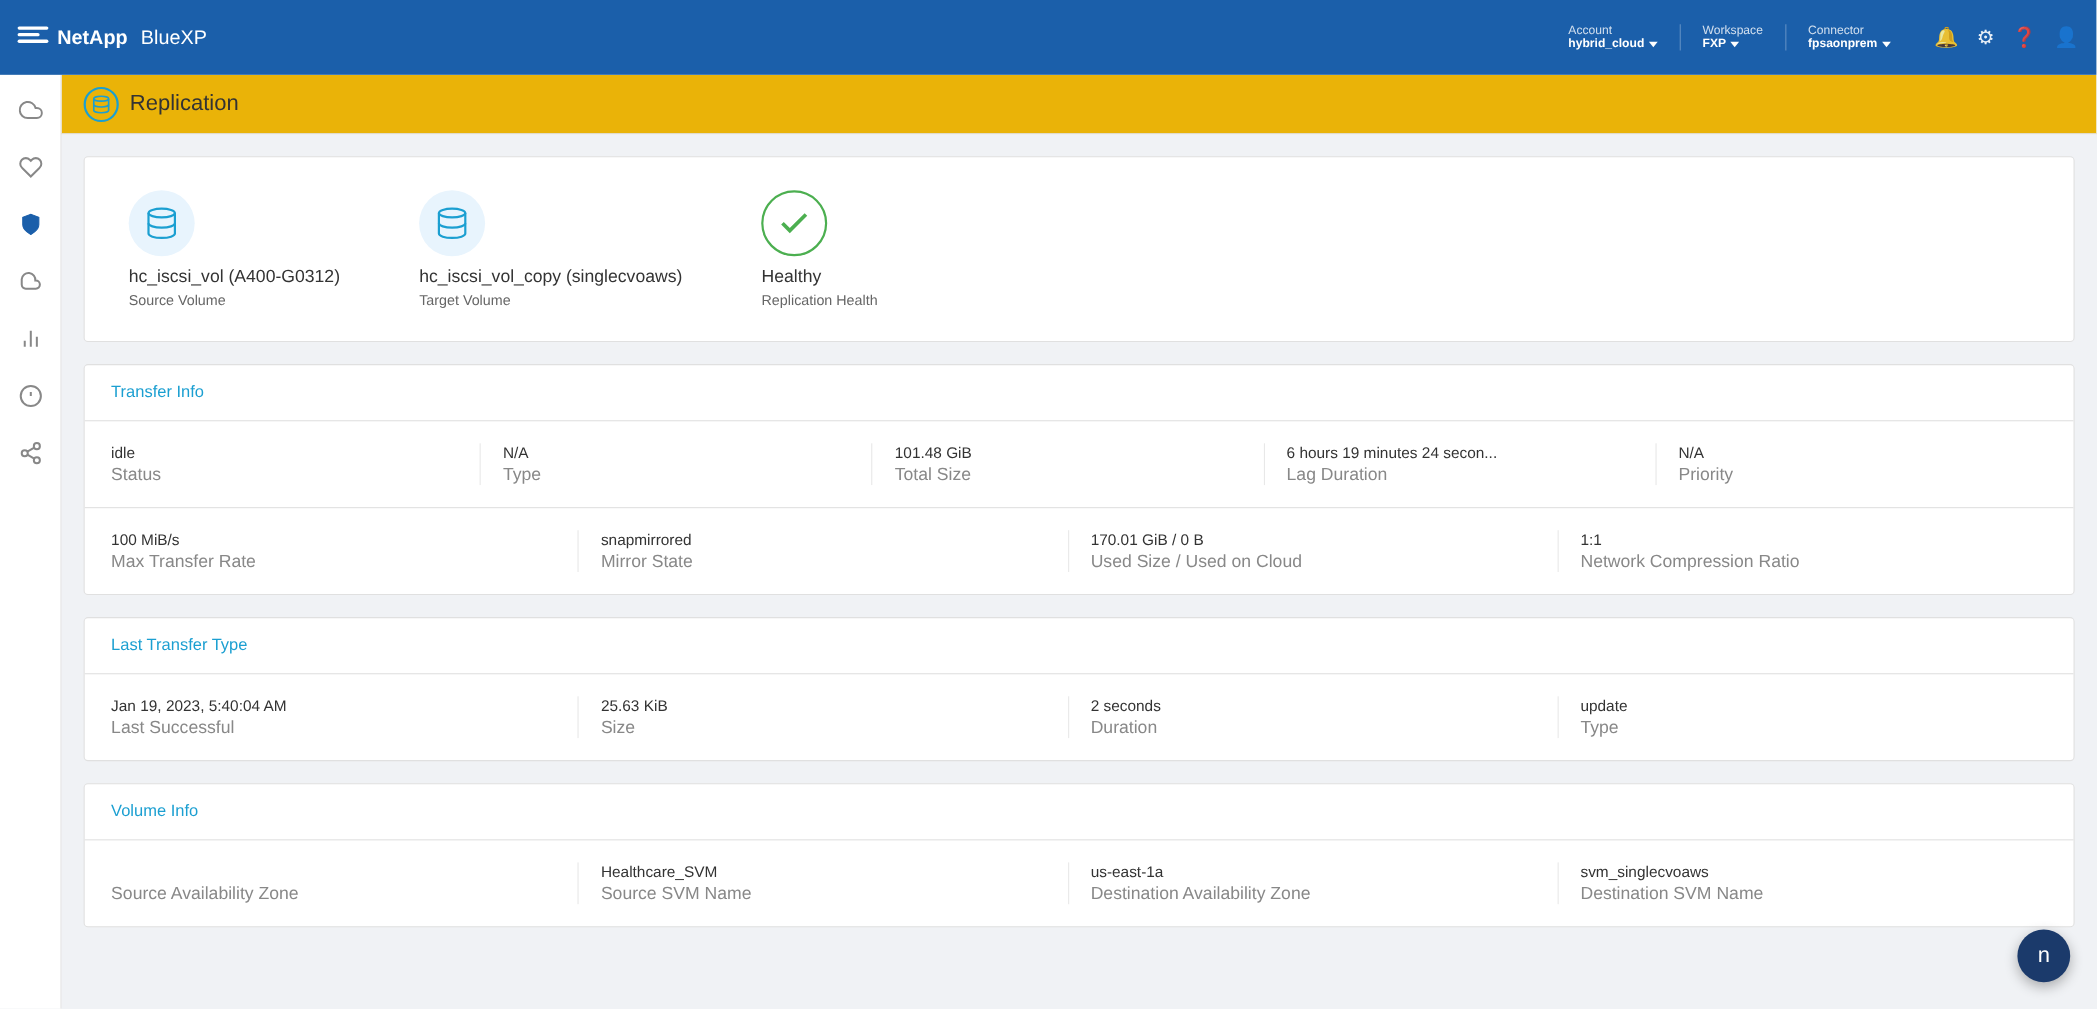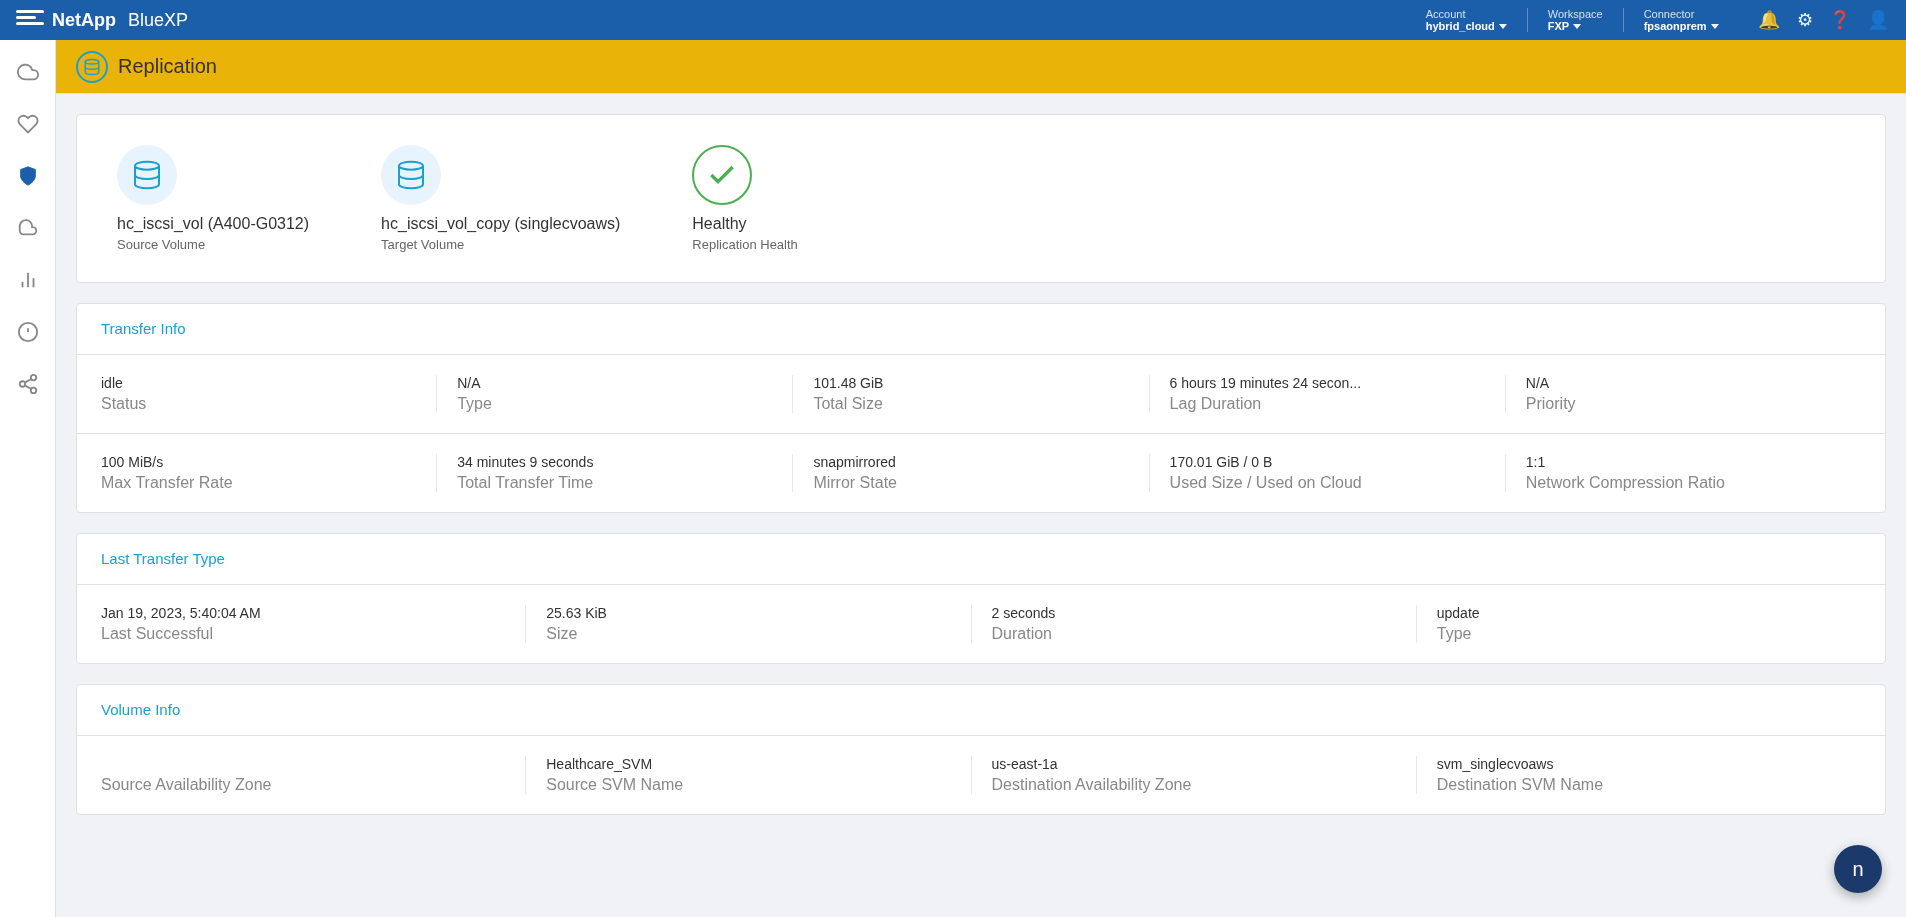--- a/index.html
+++ b/index.html
@@ -1,21 +1,21 @@
 <!DOCTYPE html>
 <html><head>
   <meta charset="utf-8">
   <style>
     * { box-sizing: border-box; margin: 0; padding: 0; }
     body { font-family: Arial, sans-serif; background: #f0f2f5; height: 917px; overflow: hidden; }
 
     
     .header {
       background: #1b5faa;
-      height: 40px;
+      height: 68px;
       display: flex;
       align-items: center;
       padding: 0 16px;
       color: white;
       position: relative;
       z-index: 100;
     }
     .header-logo {
       display: flex;
       align-items: center;
@@ -440,24 +440,20 @@
               <div class="info-label">Priority</div>
             </div>
           </div>
 
           <div class="info-grid">
             <div class="info-item">
               <div class="info-value">100 MiB/s</div>
               <div class="info-label">Max Transfer Rate</div>
             </div>
             <div class="info-item">
-              <div class="info-value">34 minutes 9 seconds</div>
-              <div class="info-label">Total Transfer Time</div>
-            </div>
-            <div class="info-item">
               <div class="info-value">snapmirrored</div>
               <div class="info-label">Mirror State</div>
             </div>
             <div class="info-item">
               <div class="info-value">170.01 GiB / 0 B</div>
               <div class="info-label">Used Size / Used on Cloud</div>
             </div>
             <div class="info-item">
               <div class="info-value">1:1</div>
               <div class="info-label">Network Compression Ratio</div>

